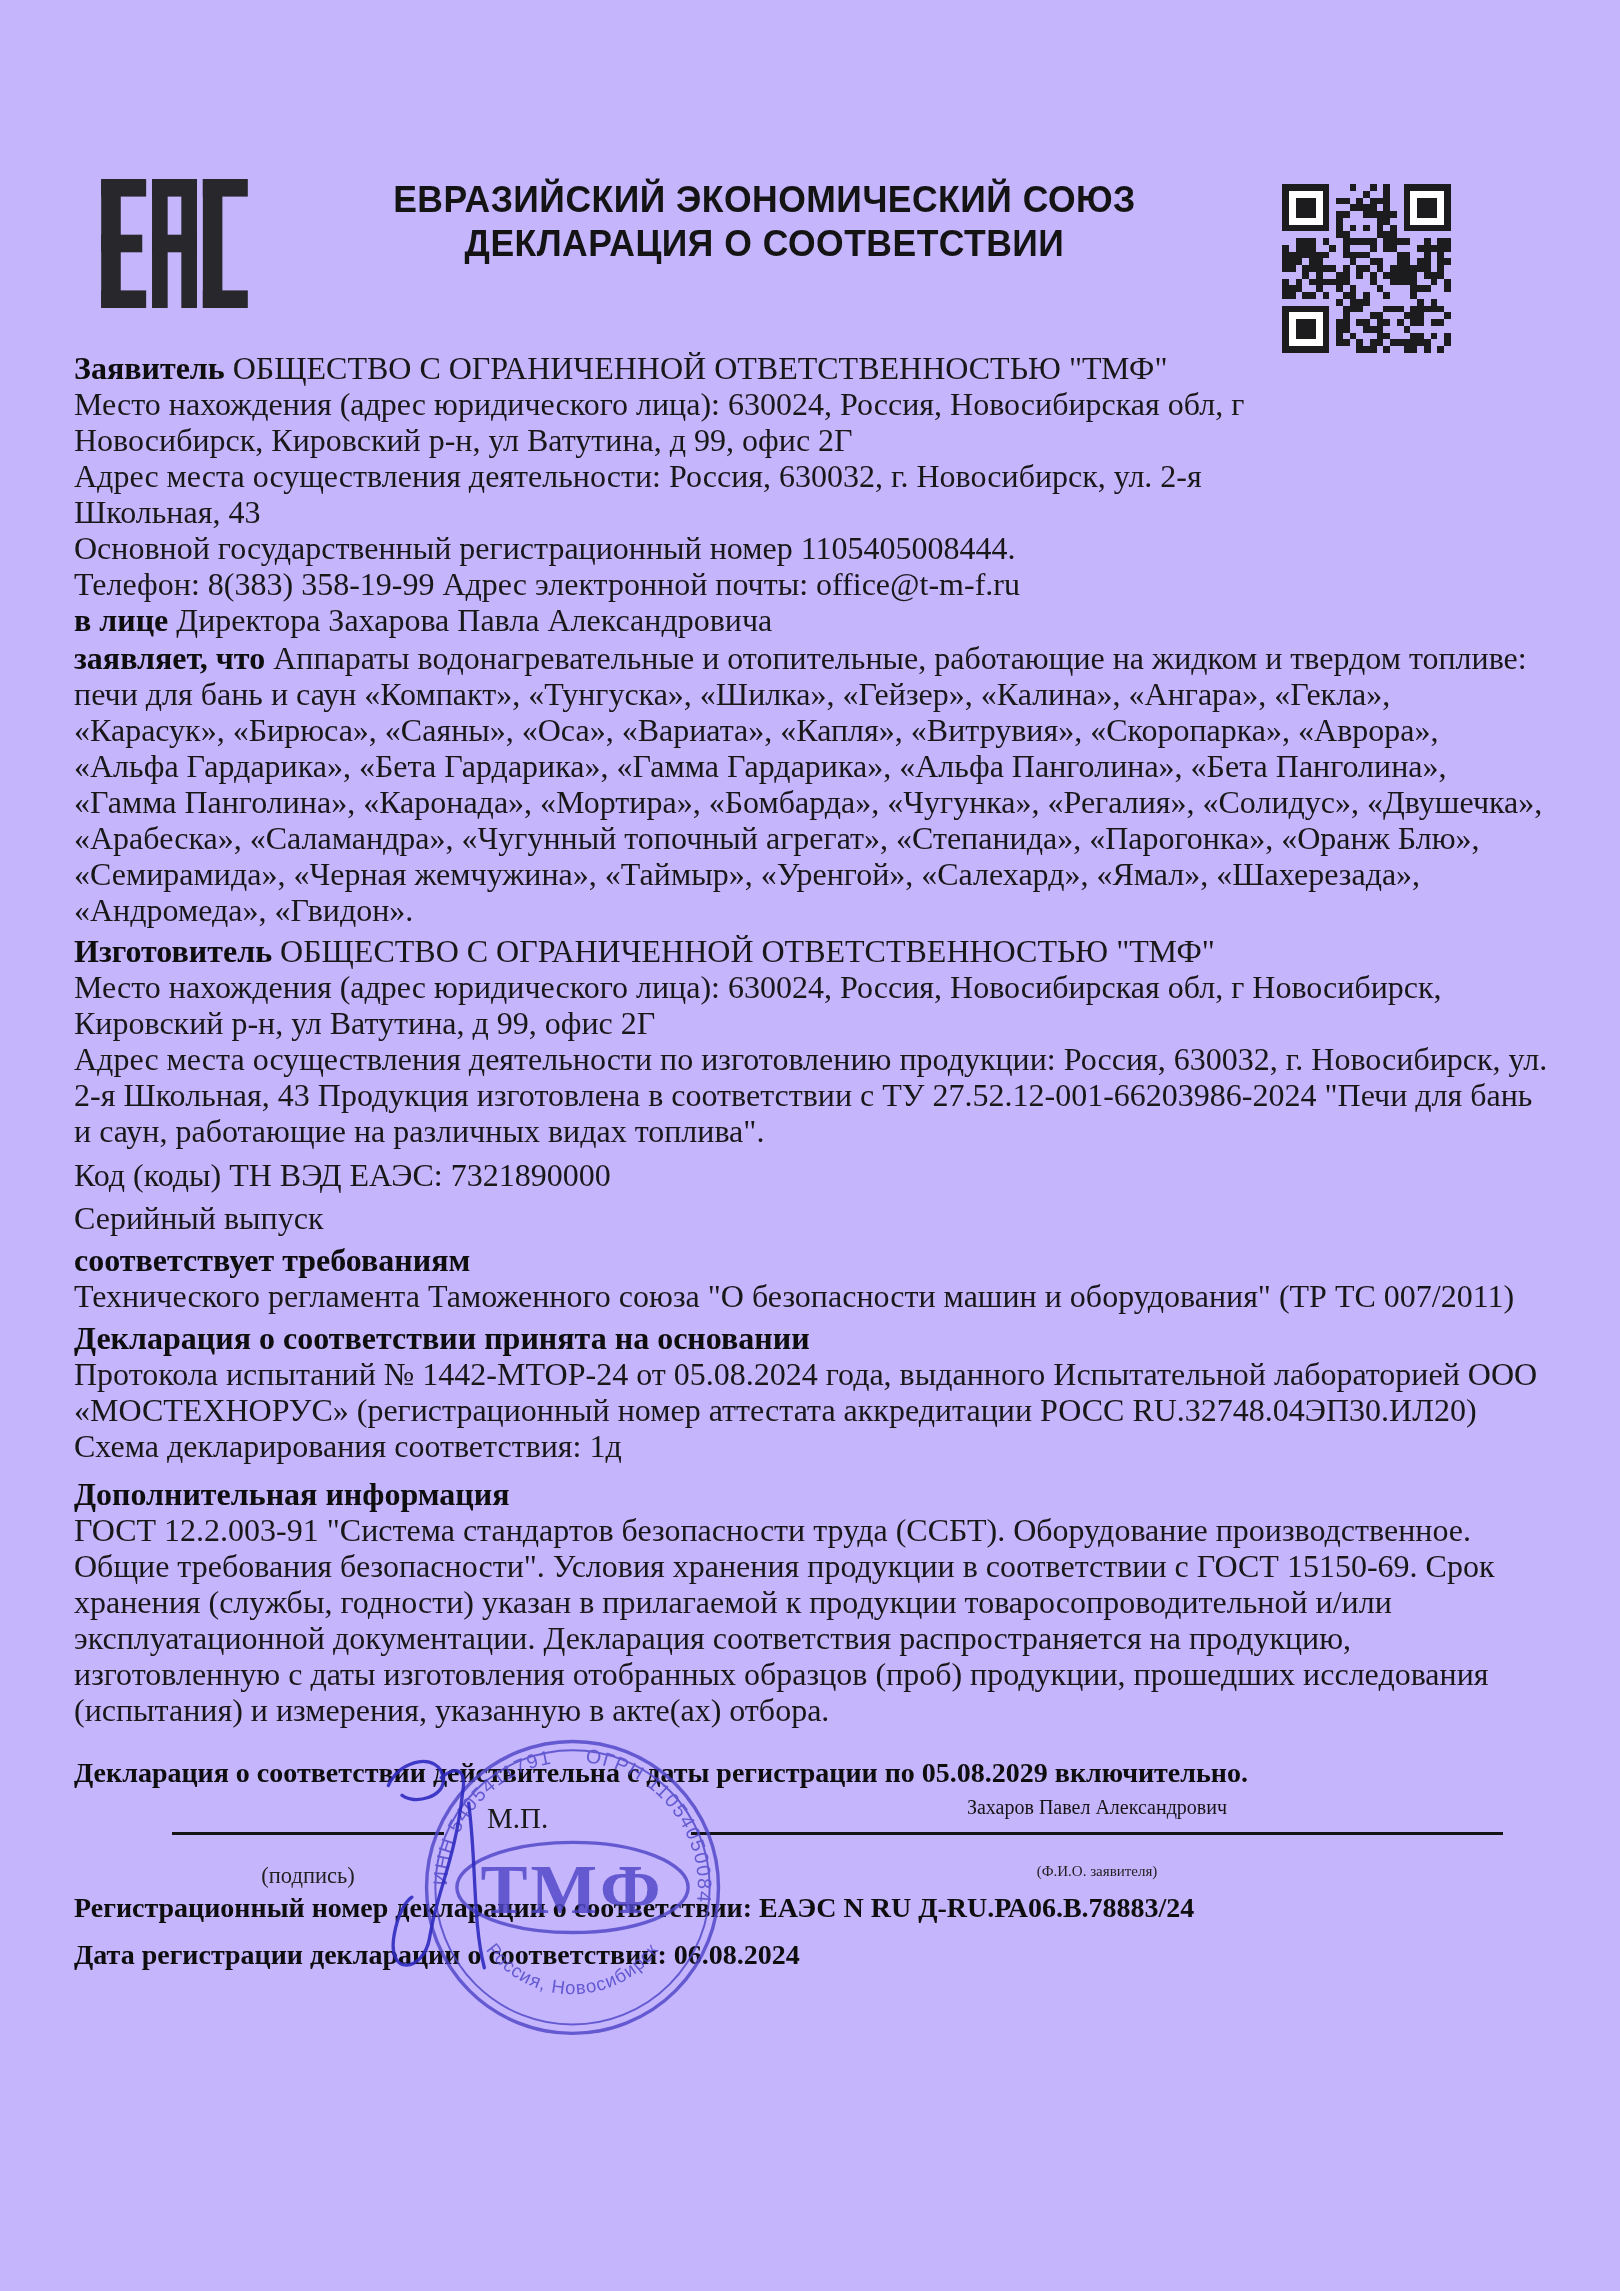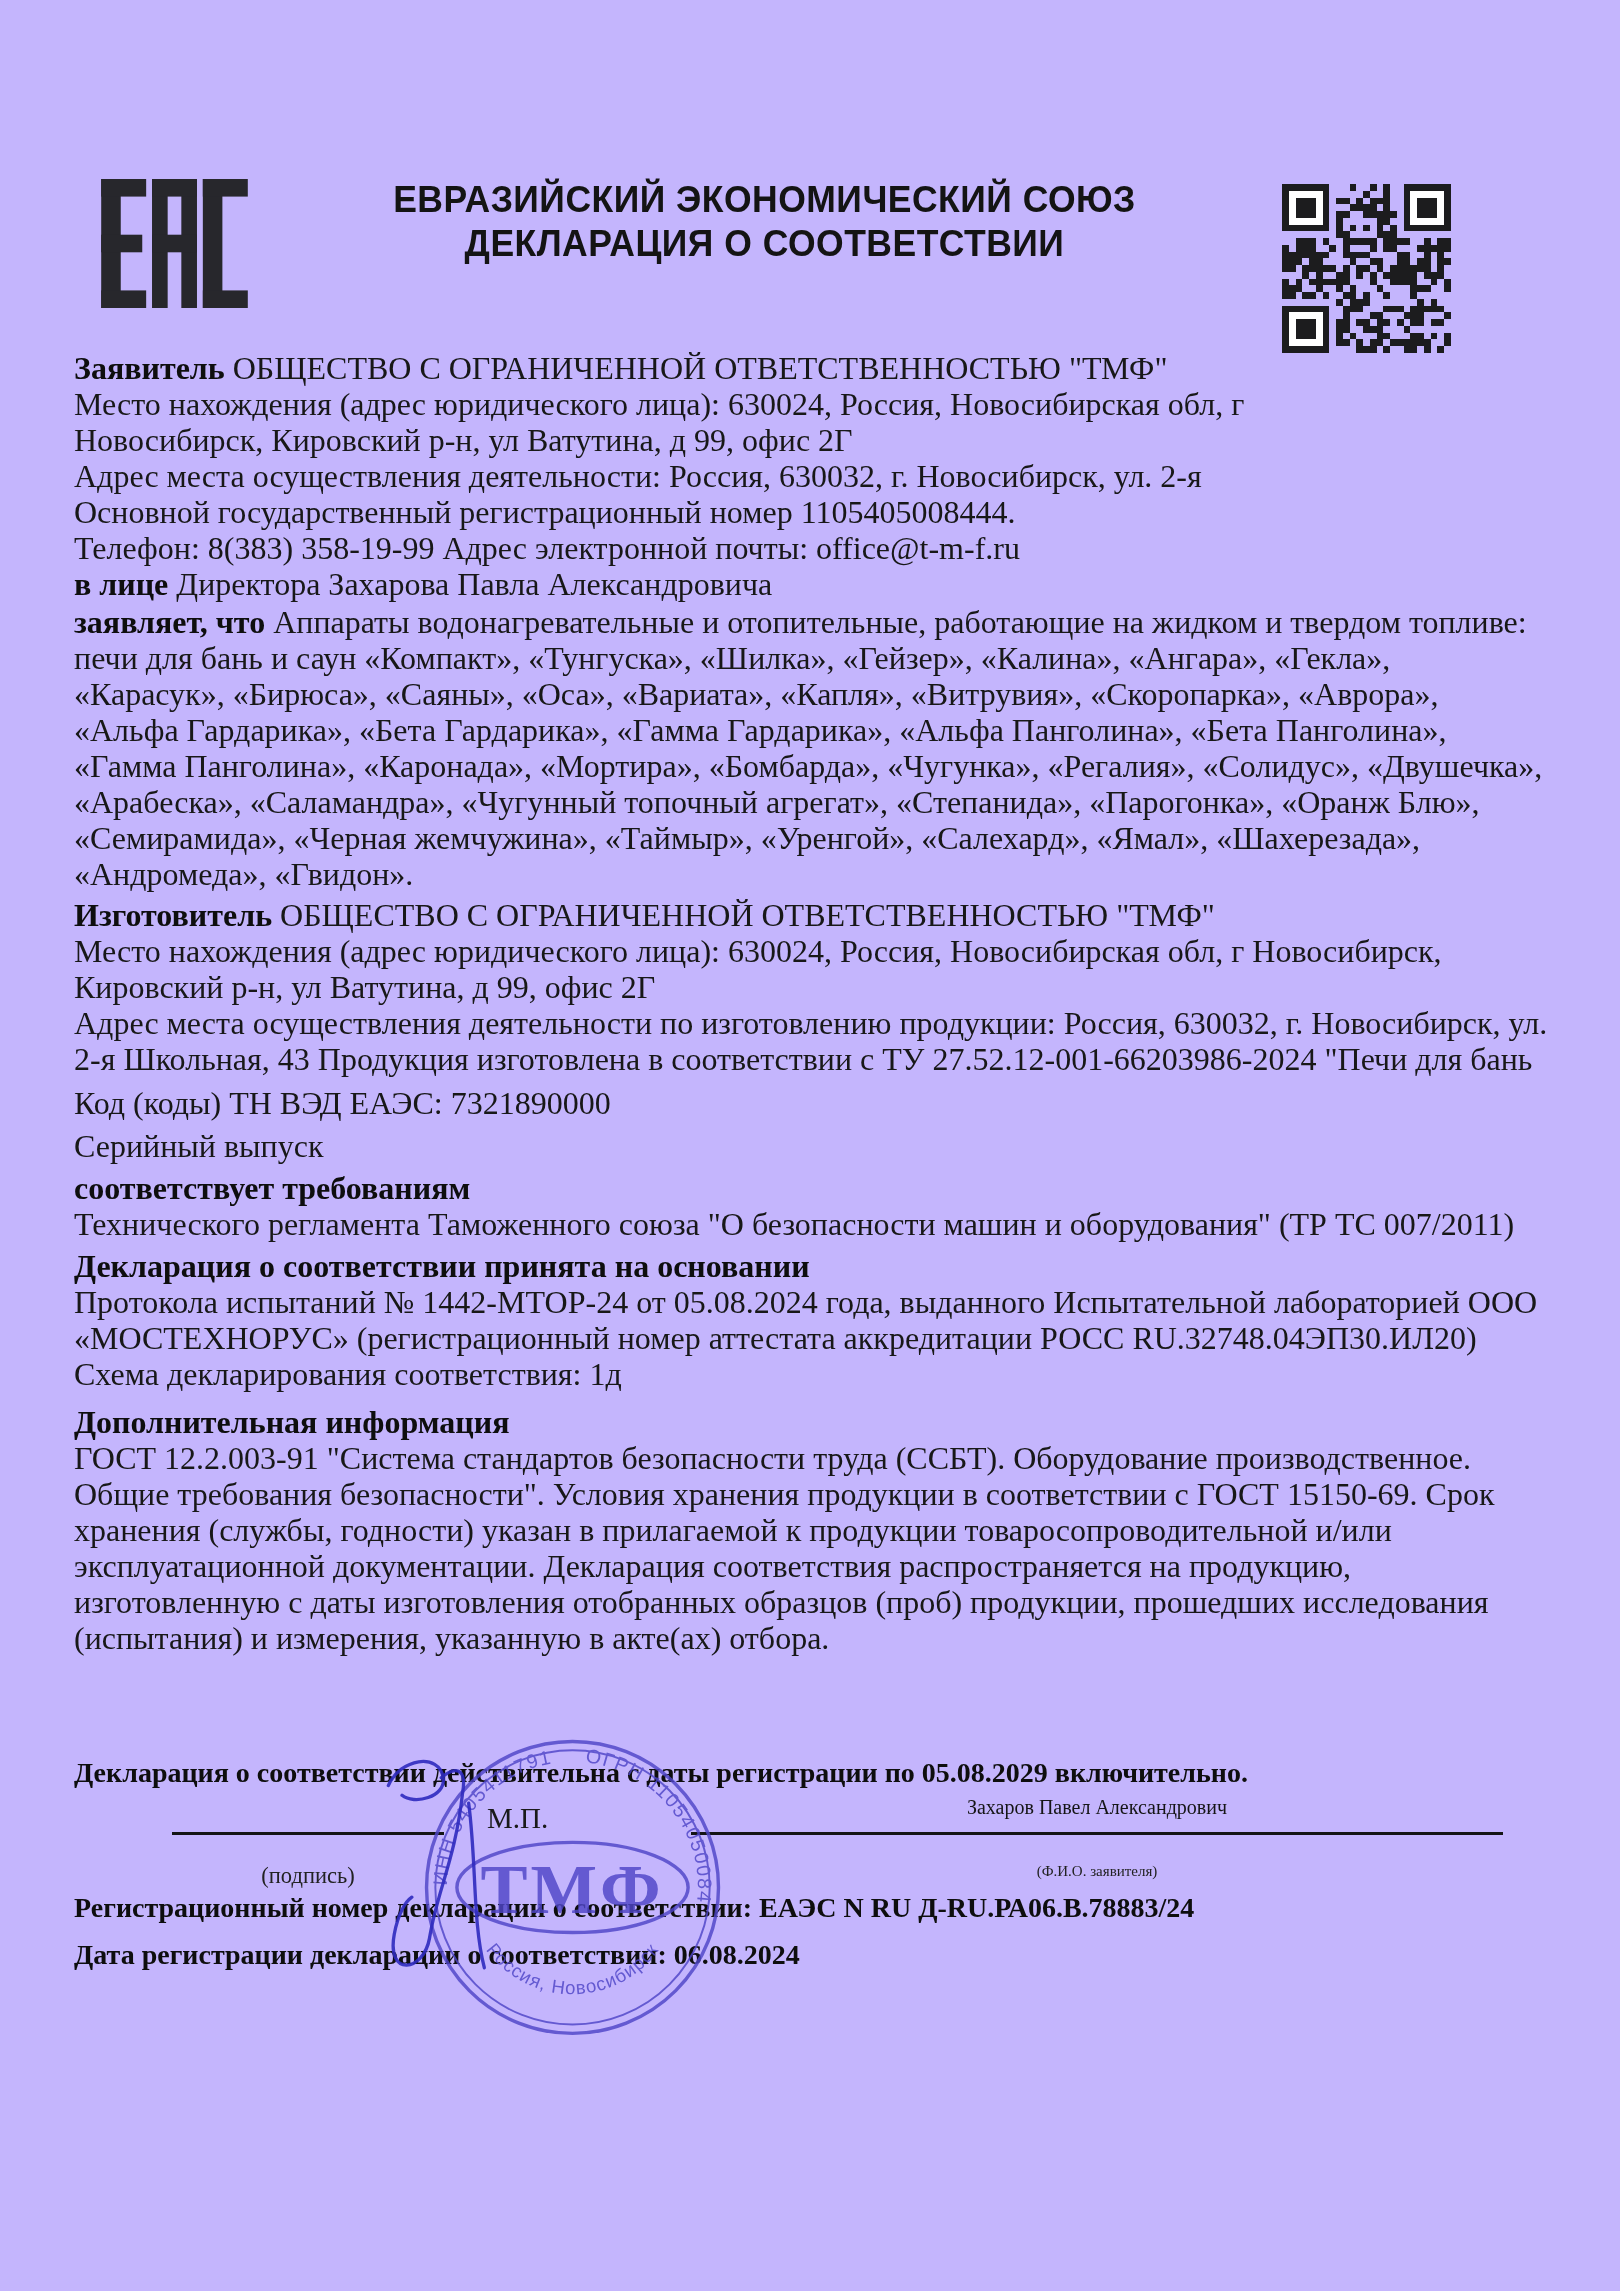--- a/index.html
+++ b/index.html
@@ -363,20 +363,21 @@
 
   <div class="main-text">
 
     <div class="ln">
       <span class="b">Заявитель</span>
       <span>ОБЩЕСТВО С ОГРАНИЧЕННОЙ ОТВЕТСТВЕННОСТЬЮ "ТМФ"</span>
     </div>
     <div class="ln">Место нахождения (адрес юридического лица): 630024, Россия, Новосибирская обл, г</div>
     <div class="ln">Новосибирск, Кировский р-н, ул Ватутина, д 99, офис 2Г</div>
     <div class="ln">Адрес места осуществления деятельности: Россия, 630032, г. Новосибирск, ул. 2-я</div>
+    <div class="ln">Школьная, 43</div>
     <div class="ln">Основной государственный регистрационный номер 1105405008444.</div>
     <div class="ln">Телефон: 8(383) 358-19-99 Адрес электронной почты: office@t-m-f.ru</div>
     <div class="ln">
       <span class="b">в лице</span>
       <span>Директора Захарова Павла Александровича</span>
     </div>
 
     <div class="ln gap2">
       <span class="b">заявляет, что</span>
       <span>Аппараты водонагревательные и отопительные, работающие на жидком и твердом топливе:</span>
@@ -390,20 +391,21 @@
     <div class="ln">«Андромеда», «Гвидон».</div>
 
     <div class="ln gap5">
       <span class="b">Изготовитель</span>
       <span>ОБЩЕСТВО С ОГРАНИЧЕННОЙ ОТВЕТСТВЕННОСТЬЮ "ТМФ"</span>
     </div>
     <div class="ln">Место нахождения (адрес юридического лица): 630024, Россия, Новосибирская обл, г Новосибирск,</div>
     <div class="ln">Кировский р-н, ул Ватутина, д 99, офис 2Г</div>
     <div class="ln">Адрес места осуществления деятельности по изготовлению продукции: Россия, 630032, г. Новосибирск, ул.</div>
     <div class="ln">2-я Школьная, 43 Продукция изготовлена в соответствии с ТУ 27.52.12-001-66203986-2024 "Печи для бань</div>
+    <div class="ln">и саун, работающие на различных видах топлива".</div>
 
     <div class="ln gap8">Код (коды) ТН ВЭД ЕАЭС: 7321890000</div>
     <div class="ln gap8">Серийный выпуск</div>
 
     <div class="ln gap6 b">соответствует требованиям</div>
     <div class="ln">Технического регламента Таможенного союза "О безопасности машин и оборудования" (ТР ТС 007/2011)</div>
 
     <div class="ln gap6 b">Декларация о соответствии принята на основании</div>
     <div class="ln">Протокола испытаний № 1442-МТОР-24 от 05.08.2024 года, выданного Испытательной лабораторией ООО</div>
     <div class="ln">«МОСТЕХНОРУС» (регистрационный номер аттестата аккредитации РОСС RU.32748.04ЭП30.ИЛ20)</div>

